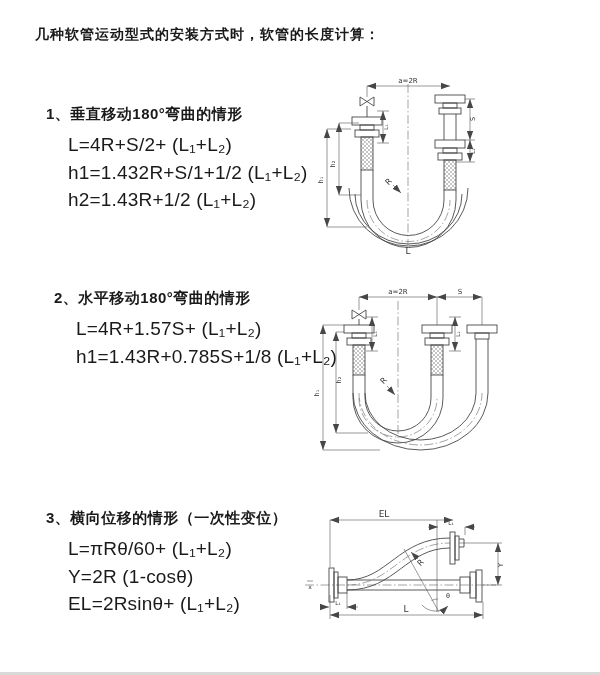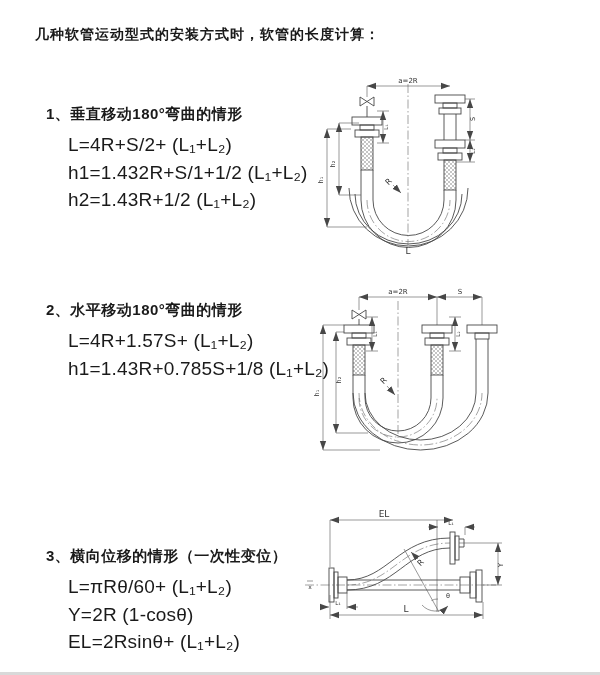--- a/index.html
+++ b/index.html
@@ -32,29 +32,29 @@
 
 <div class="section" style="top:104px;">
   <div class="sec-h">1、垂直移动180°弯曲的情形</div>
   <ul class="formulas">
     <li>L=4R+S/2+ (L₁+L₂)</li>
     <li>h1=1.432R+S/1+1/2 (L₁+L₂)</li>
     <li>h2=1.43R+1/2 (L₁+L₂)</li>
   </ul>
 </div>
 
-<div class="section" style="top:300px;">
+<div class="section" style="top:288px;margin-left:8px;">
   <div class="sec-h">2、水平移动180°弯曲的情形</div>
   <ul class="formulas">
     <li>L=4R+1.57S+ (L₁+L₂)</li>
     <li>h1=1.43R+0.785S+1/8 (L₁+L₂)</li>
   </ul>
 </div>
 
-<div class="section" style="top:546px;">
+<div class="section" style="top:508px;">
   <div class="sec-h">3、横向位移的情形（一次性变位）</div>
   <ul class="formulas">
     <li>L=πRθ/60+ (L₁+L₂)</li>
     <li>Y=2R (1-cosθ)</li>
     <li>EL=2Rsinθ+ (L₁+L₂)</li>
   </ul>
 </div>
 
 <svg class="diag" style="left:303px;top:72px;" width="285" height="190" viewBox="0 0 285 190">
   <defs>

